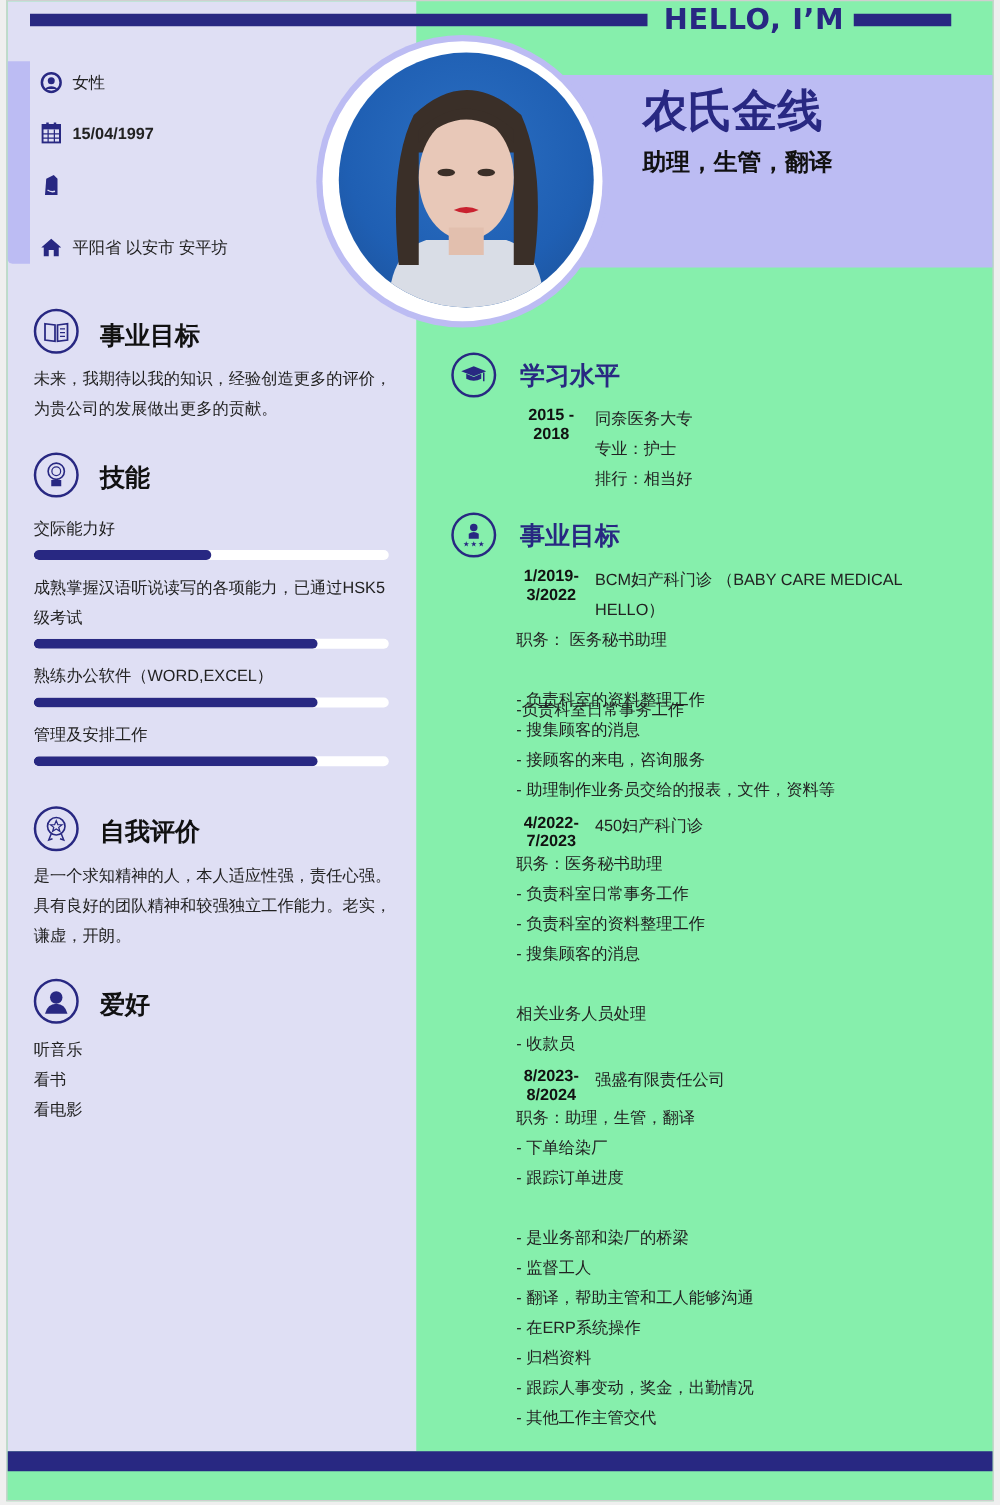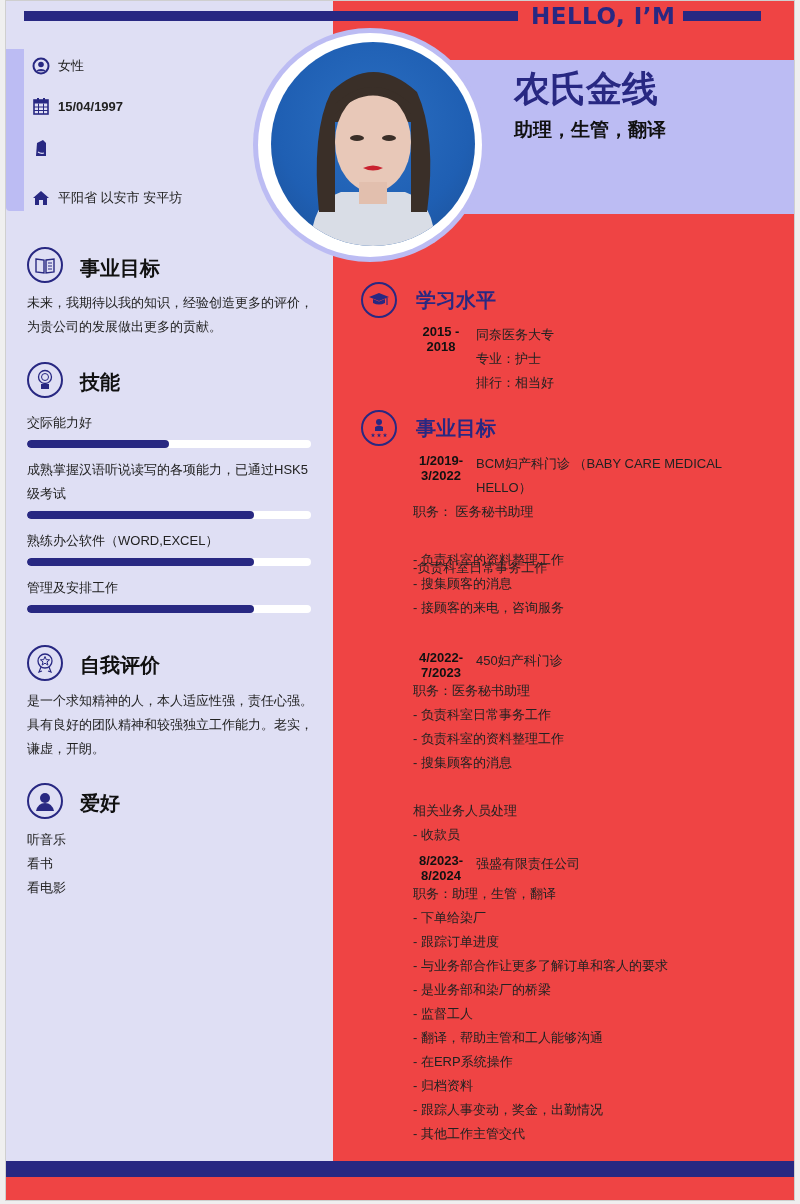--- a/index.html
+++ b/index.html
@@ -1,18 +1,18 @@
 <!DOCTYPE html>
 <html><head>
   <meta charset="utf-8">
   <style>
     * { box-sizing: border-box; margin: 0; padding: 0; }
     html, body { width: 800px; height: 1204px; background: #efefef; overflow: hidden; }
     body { font-family: "Liberation Sans", "DejaVu Sans", sans-serif; color: #222; }
-    .page { position: absolute; left: 5px; top: 0; width: 790px; height: 1201px; background: #ef4444; border: 1px solid #cfcfcf; overflow: hidden; }
+    .page { position: absolute; left: 5px; top: 0; width: 790px; height: 1201px; background: #86efac; border: 1px solid #cfcfcf; overflow: hidden; }
     .left-bg { position: absolute; left: 0; top: 0; width: 327px; height: 1160px; background: #dfdff4; }
     .top-bar-left { position: absolute; left: 18px; top: 10px; width: 494px; height: 10px; background: #282882; }
     .top-bar-right { position: absolute; left: 677px; top: 10px; width: 78px; height: 10px; background: #282882; }
     .hello { position: absolute; left: 525px; top: 2px; font-size: 23px; font-weight: bold; color: #282882; letter-spacing: 0.5px; font-family: "DejaVu Sans", sans-serif; }
     .name-band { position: absolute; left: 430px; top: 59px; width: 360px; height: 154px; background: #bcbcf3; }
     .name { position: absolute; left: 508px; top: 64px; font-size: 36px; font-weight: bold; color: #282882; }
     .title { position: absolute; left: 508px; top: 116px; font-size: 19px; font-weight: bold; color: #111; }
     .contact-strip { position: absolute; left: 0; top: 48px; width: 18px; height: 162px; background: #bcbcf3; border-radius: 0 0 0 4px; }
     .contact-row { position: absolute; left: 26px; display: flex; align-items: center; font-size: 13px; color: #222; }
     .contact-row .ic { width: 18px; height: 18px; margin-right: 8px; display: inline-flex; align-items: center; justify-content: center; }
@@ -190,20 +190,21 @@
     <div>1/2019-</div>
     <div>3/2022</div>
   </div>
   <div class="r-text" style="left:470px; top:451px;">BCM妇产科门诊 （BABY CARE MEDICAL</div>
   <div class="r-text" style="left:470px; top:475px;">HELLO）</div>
   <div class="r-text" style="left:407px; top:499px;">职务： 医务秘书助理</div>
   <div class="r-text" style="left:407px; top:523px;margin-top:32px;">-负责科室日常事务工作</div>
   <div class="r-text" style="left:407px; top:547px;">- 负责科室的资料整理工作</div>
   <div class="r-text" style="left:407px; top:571px;">- 搜集顾客的消息</div>
   <div class="r-text" style="left:407px; top:595px;">- 接顾客的来电，咨询服务</div>
+  <div class="r-text" style="left:407px; top:619px;">- 助理制作业务员交给的报表，文件，资料等</div>
 
   <div class="date" style="left:405px; top:649px;">
     <div>4/2022-</div>
     <div>7/2023</div>
   </div>
   <div class="r-text" style="left:470px; top:648px;">450妇产科门诊</div>
   <div class="r-text" style="left:407px; top:678px;">职务：医务秘书助理</div>
   <div class="r-text" style="left:407px; top:702px;">- 负责科室日常事务工作</div>
   <div class="r-text" style="left:407px; top:726px;">- 负责科室的资料整理工作</div>
   <div class="r-text" style="left:407px; top:750px;">- 搜集顾客的消息</div>
@@ -211,21 +212,20 @@
   <div class="r-text" style="left:407px; top:822px;">- 收款员</div>
 
   <div class="date" style="left:405px; top:852px;">
     <div>8/2023-</div>
     <div>8/2024</div>
   </div>
   <div class="r-text" style="left:470px; top:851px;">强盛有限责任公司</div>
   <div class="r-text" style="left:407px; top:881px;">职务：助理，生管，翻译</div>
   <div class="r-text" style="left:407px; top:905px;">- 下单给染厂</div>
   <div class="r-text" style="left:407px; top:929px;">- 跟踪订单进度</div>
-  <div class="r-text" style="left:407px; top:953px;">- 与业务部合作让更多了解订单和客人的要求</div>
   <div class="r-text" style="left:407px; top:977px;">- 是业务部和染厂的桥梁</div>
   <div class="r-text" style="left:407px; top:1001px;">- 监督工人</div>
   <div class="r-text" style="left:407px; top:1025px;">- 翻译，帮助主管和工人能够沟通</div>
   <div class="r-text" style="left:407px; top:1049px;">- 在ERP系统操作</div>
   <div class="r-text" style="left:407px; top:1073px;">- 归档资料</div>
   <div class="r-text" style="left:407px; top:1097px;">- 跟踪人事变动，奖金，出勤情况</div>
   <div class="r-text" style="left:407px; top:1121px;">- 其他工作主管交代</div>
 
   <div class="bottom-bar"></div>
 </div>

